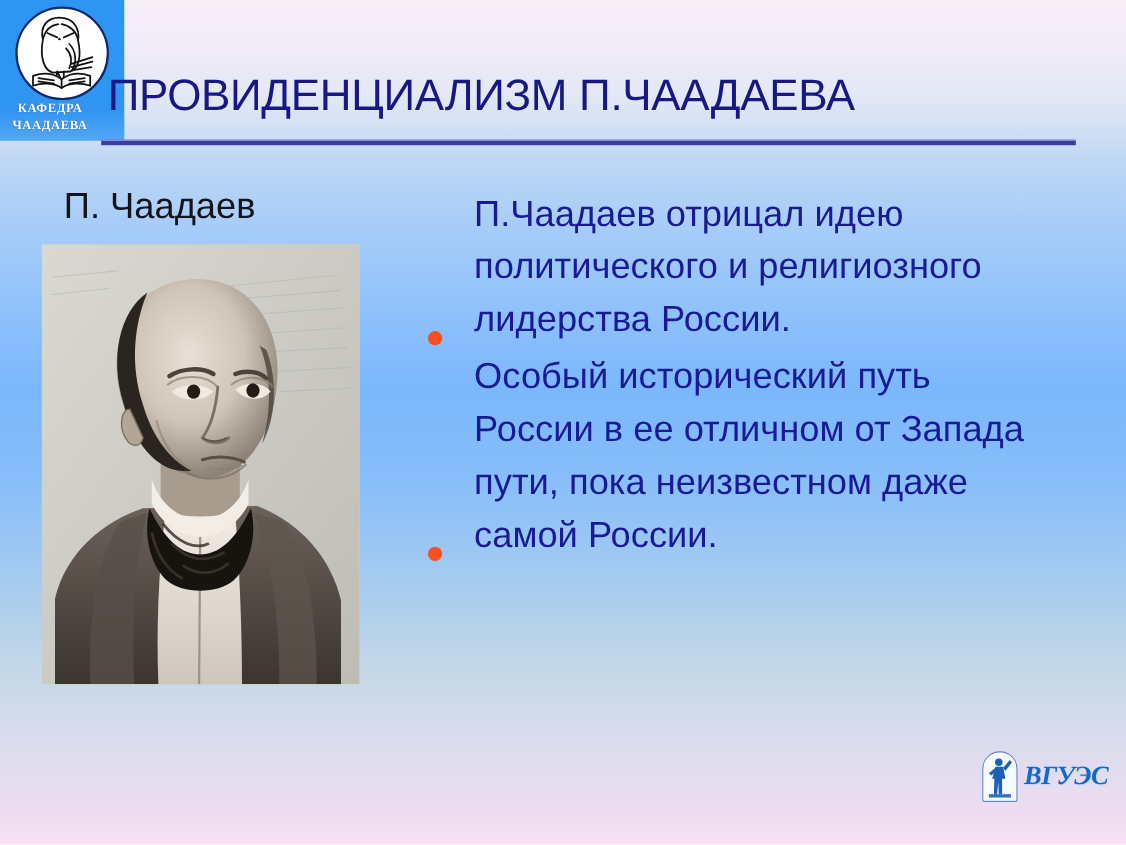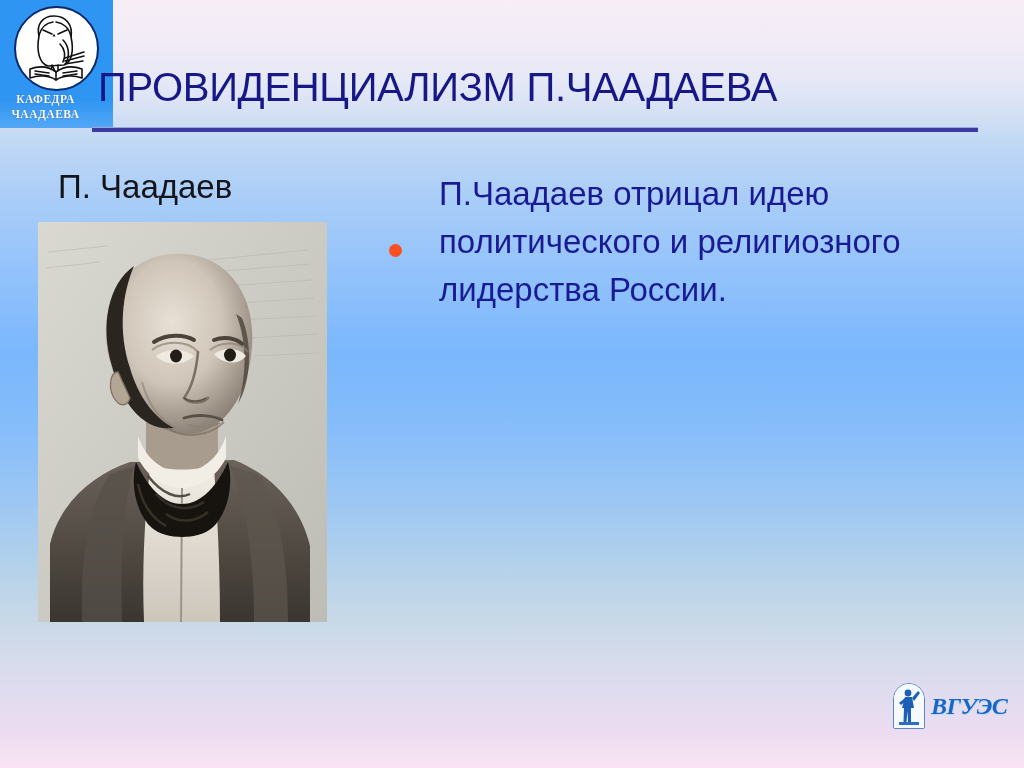--- a/index.html
+++ b/index.html
@@ -121,23 +121,22 @@
 
   
   #bullets {
     position: absolute;
     left: 389px;
     top: 170px;
     width: 570px;
   }
   .bullet-row {
     display: flex;
-    align-items: center;
+    align-items: flex-end;
     margin-bottom: 4px;
-    gap: 8px;
   }
   .bullet-dot {
     flex: 0 0 auto;
     width: 13px;
     height: 13px;
     border-radius: 50%;
     background: #f8501e;
     margin-top: 16px;
     margin-right: 29px;
   }
@@ -320,20 +319,24 @@
     </svg>
   </div>
 
   <div id="bullets">
 
     <div class="bullet-row">
       <span class="bullet-dot"></span>
       <span class="bullet-text"> П.Чаадаев отрицал идею политического и религиозного лидерства России.</span>
     </div>
 
+    <div class="bullet-row">
+      <span class="bullet-dot"></span>
+      <span class="bullet-text">Особый исторический путь России в ее отличном от Запада пути, пока неизвестном даже самой России.</span>
+    </div>
 
   </div>
 
   <div id="vgues-logo">
     <div id="vgues-badge">
       <svg width="30" height="44" viewBox="0 0 30 44" xmlns="http://www.w3.org/2000/svg">
         <rect x="0" y="0" width="30" height="44" fill="#f6fAff"></rect>
         <g fill="#1c5fb4">
 
           <circle cx="14" cy="9" r="3.4"></circle>

